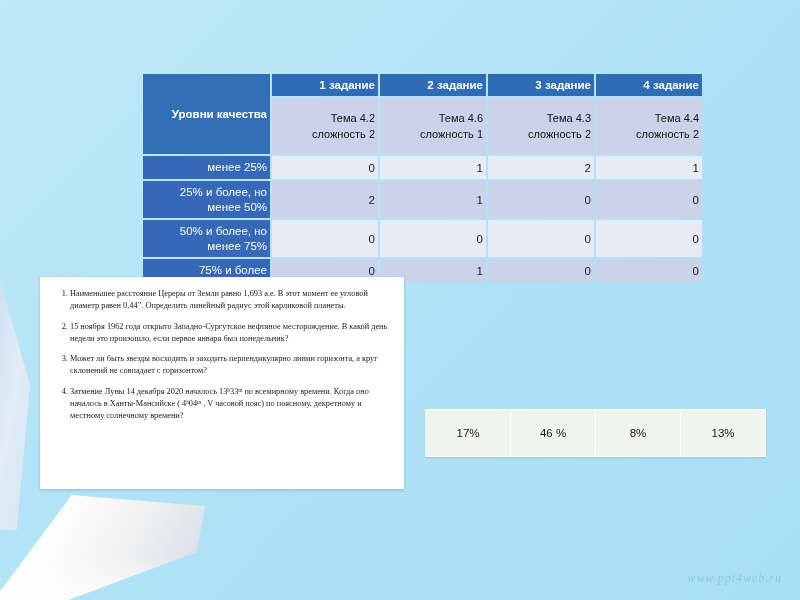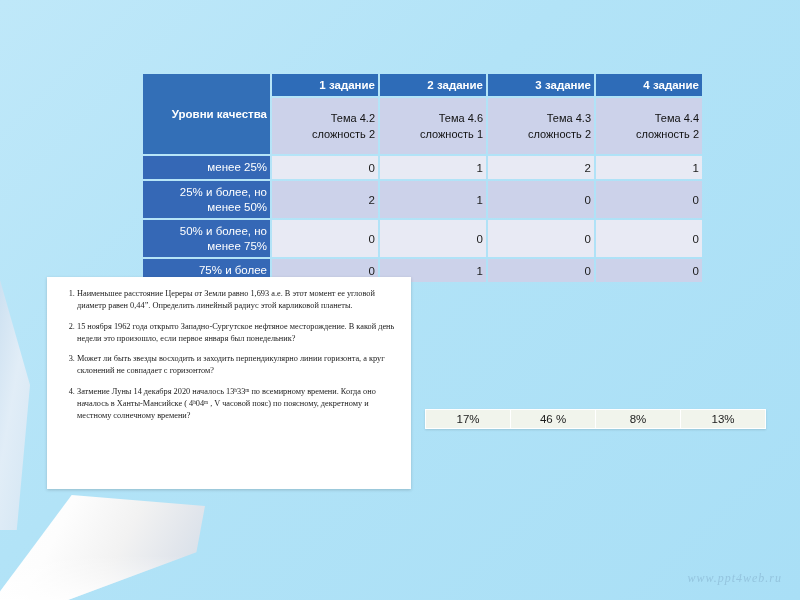--- a/index.html
+++ b/index.html
@@ -50,21 +50,21 @@
   }
   #main-table td.v-light{background:#e8eaf4;}
   #main-table td.v-dark{background:#ccd2ea;}
   #main-table td.h1{height:18px;}
   #main-table td.h-small{height:19px;}
   #main-table td.h-tall{height:33px;}
   #main-table col.c0{width:127px;}
 
   
   #doc-panel{
-    position:absolute;left:47px;top:277px;width:364px;height:212px;
+    position:absolute;left:40px;top:277px;width:364px;height:212px;
     background:#ffffff;
     box-shadow:0 1px 3px rgba(0,0,0,.18);
   }
   #doc-list{
     margin:0;padding:11px 14px 0 30px;
     font-family:"Liberation Serif", serif;
     font-size:8.3px;line-height:1.45;color:#1a1a1a;
     list-style-position:outside;
   }
   #doc-list li{margin-bottom:8.5px;text-align:left;}
@@ -78,21 +78,21 @@
   }
   #pct-table td{
     text-align:center;font-size:11px;color:#1b1b1b;
     border:1px solid #ffffff;padding:4px 2px;
   }
   #pct-table td.title-cell{
     background:#72ab48;color:#ffffff;font-weight:bold;font-size:11.5px;
     padding:5px 2px;border:none;
   }
   #pct-table td.hcell{background:#e6ebdc;font-weight:bold;font-size:11px;padding:5px 2px;}
-  #pct-table td.vcell{background:#f1f4ec;font-size:11.5px;padding:3px 2px;}
+  #pct-table td.vcell{background:#f1f4ec;font-size:11.5px;padding:17px 2px;}
 
   
   #curl{
     position:absolute;left:0;top:455px;width:205px;height:145px;
     overflow:hidden;pointer-events:none;
   }
   #curl .sheet{
     position:absolute;left:-10px;top:40px;width:215px;height:110px;
     background:linear-gradient(118deg,#ffffff 0%,#fdfdfd 32%,#f2f2f2 58%,#e2e6ec 78%,#cfdbe8 100%);
     clip-path:polygon(0% 100%, 38% 0%, 100% 10%, 96% 52%, 30% 100%);

